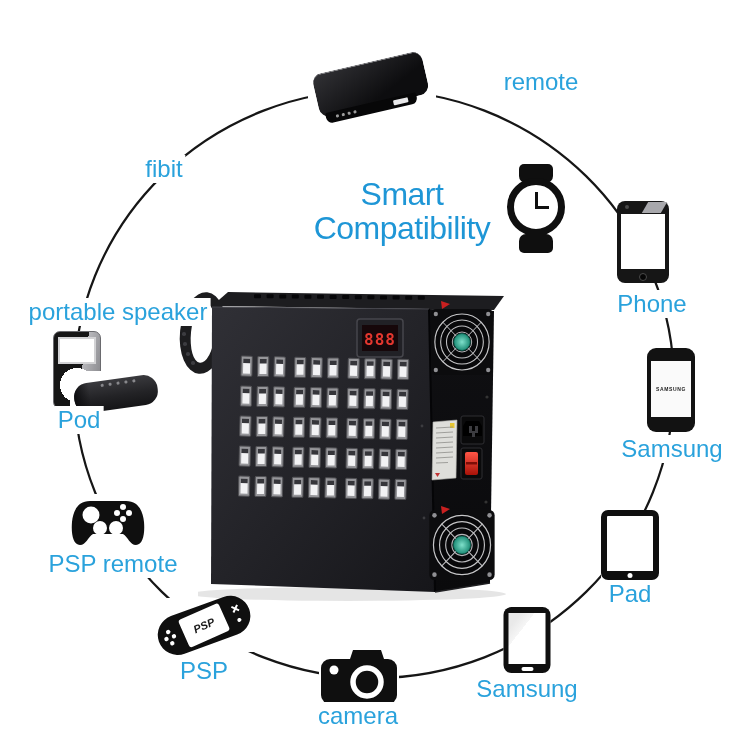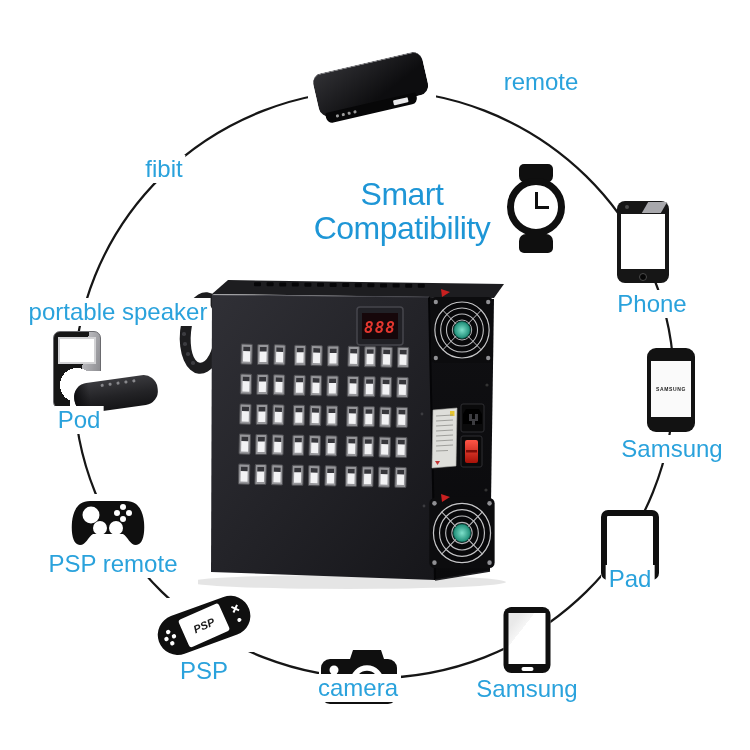--- a/index.html
+++ b/index.html
@@ -99,42 +99,42 @@
   .fb-tracker { position:absolute; right:3px; top:27px; width:15px; height:37px; border-radius:4px;
              border:1px solid #1a1a1a; transform:rotate(4deg);
              background:linear-gradient(90deg,#77777b,#cdcdd1 45%,#39393d); }
   .fb-dot { position:absolute; width:3.5px; height:3.5px; border-radius:50%; background:#3c3c40; }
 
   
   .iconsvg { display:block; }
   .psp-rot { transform:rotate(-20deg); }
 
   
-  .charger { position:absolute; left:198px; top:268px; width:330px; height:330px; z-index:2;font-style:italic; }
+  .charger { position:absolute; left:198px; top:280px; width:330px; height:330px; z-index:2; }
 </style>
 </head>
 <body>
 
 <div class="canvas">
 
   <svg class="ring" width="750" height="750">
     <ellipse cx="374" cy="384" rx="300" ry="294"></ellipse>
   </svg>
 
   <div class="title">
     <div>Smart</div>
     <div>Compatibility</div>
   </div>
 
   <div class="dev-label" style="left:541px; top:68px;">remote</div>
   <div class="dev-label" style="left:652px; top:290px;">Phone</div>
   <div class="dev-label" style="left:672px; top:435px;">Samsung</div>
-  <div class="dev-label" style="left:630px; top:565px;text-align:right;">Pad</div>
+  <div class="dev-label" style="left:630px; top:580px;text-align:right;">Pad</div>
   <div class="dev-label" style="left:527px; top:675px;">Samsung</div>
-  <div class="dev-label" style="left:358px; top:674px;">camera</div>
+  <div class="dev-label" style="left:358px; top:702px;">camera</div>
   <div class="dev-label" style="left:204px; top:657px;">PSP</div>
   <div class="dev-label" style="left:113px; top:550px;">PSP remote</div>
   <div class="dev-label" style="left:79px;  top:406px;">Pod</div>
   <div class="dev-label" style="left:118px; top:274px;margin-top:24px;">portable speaker</div>
   <div class="dev-label" style="left:164px; top:155px;">fibit</div>
 
   <div class="device powerbank" style="left:372px; top:90px;">
     <div class="pb-rot">
       <div class="pb-body"></div>
       <div class="pb-front"></div>

